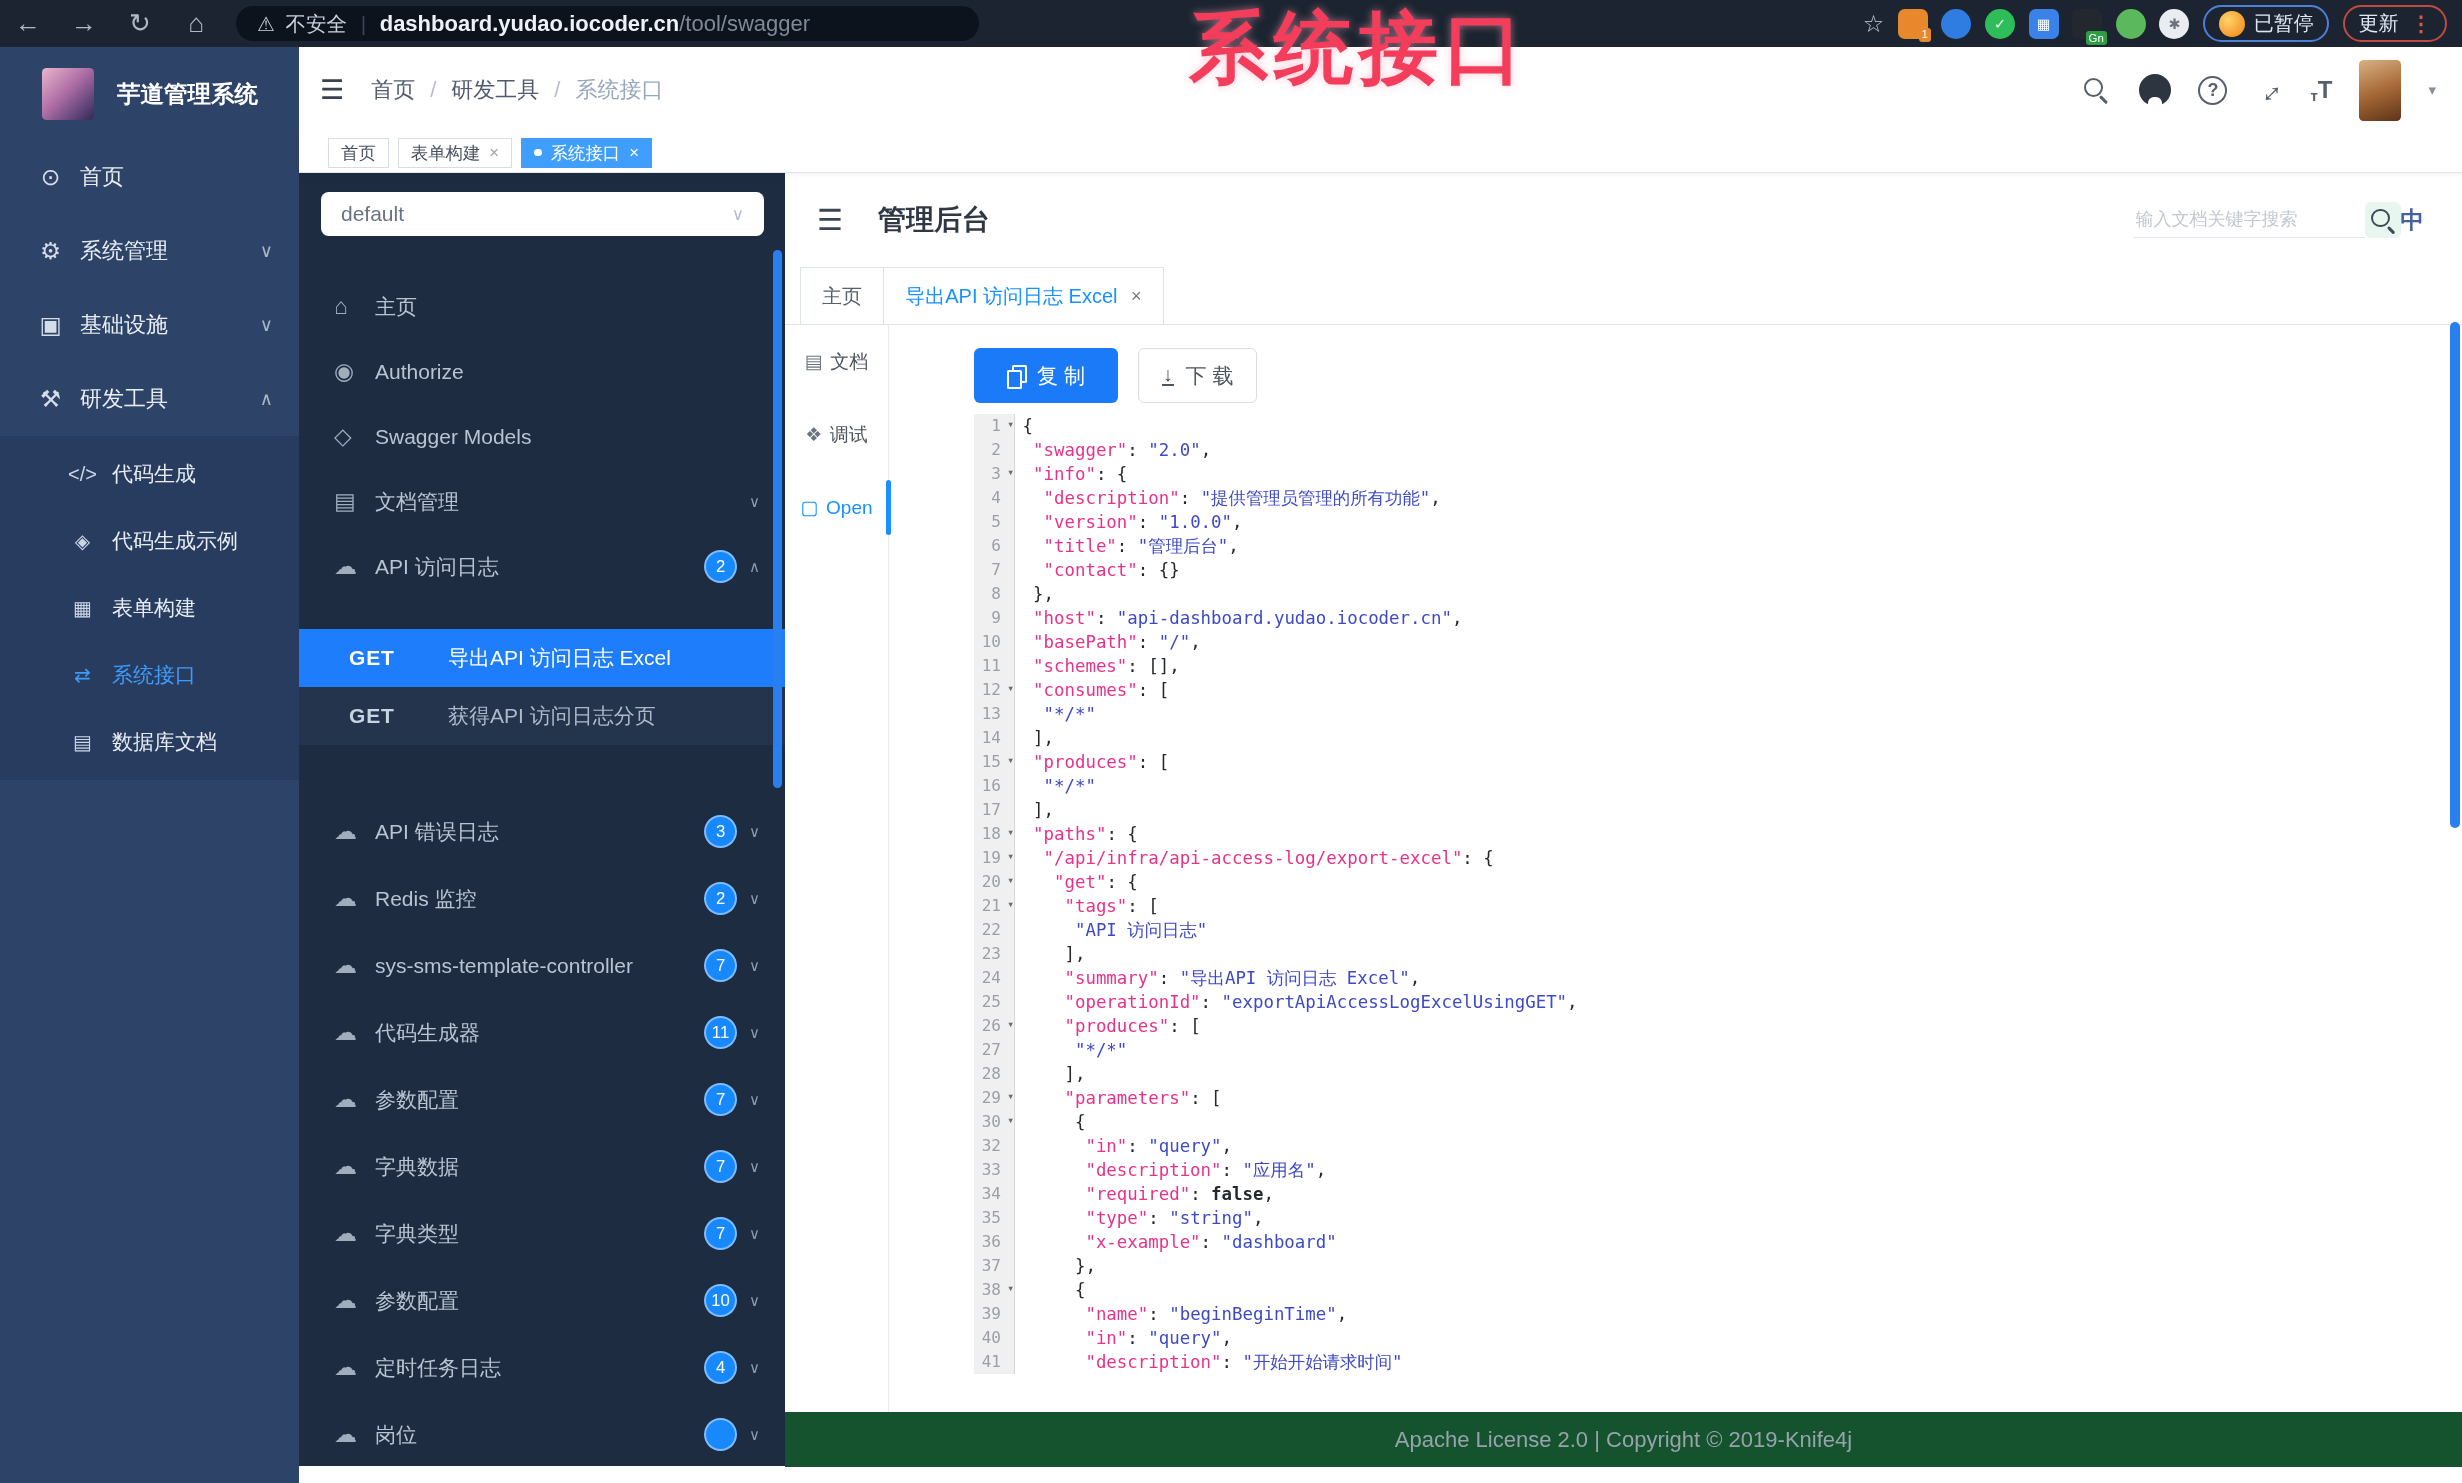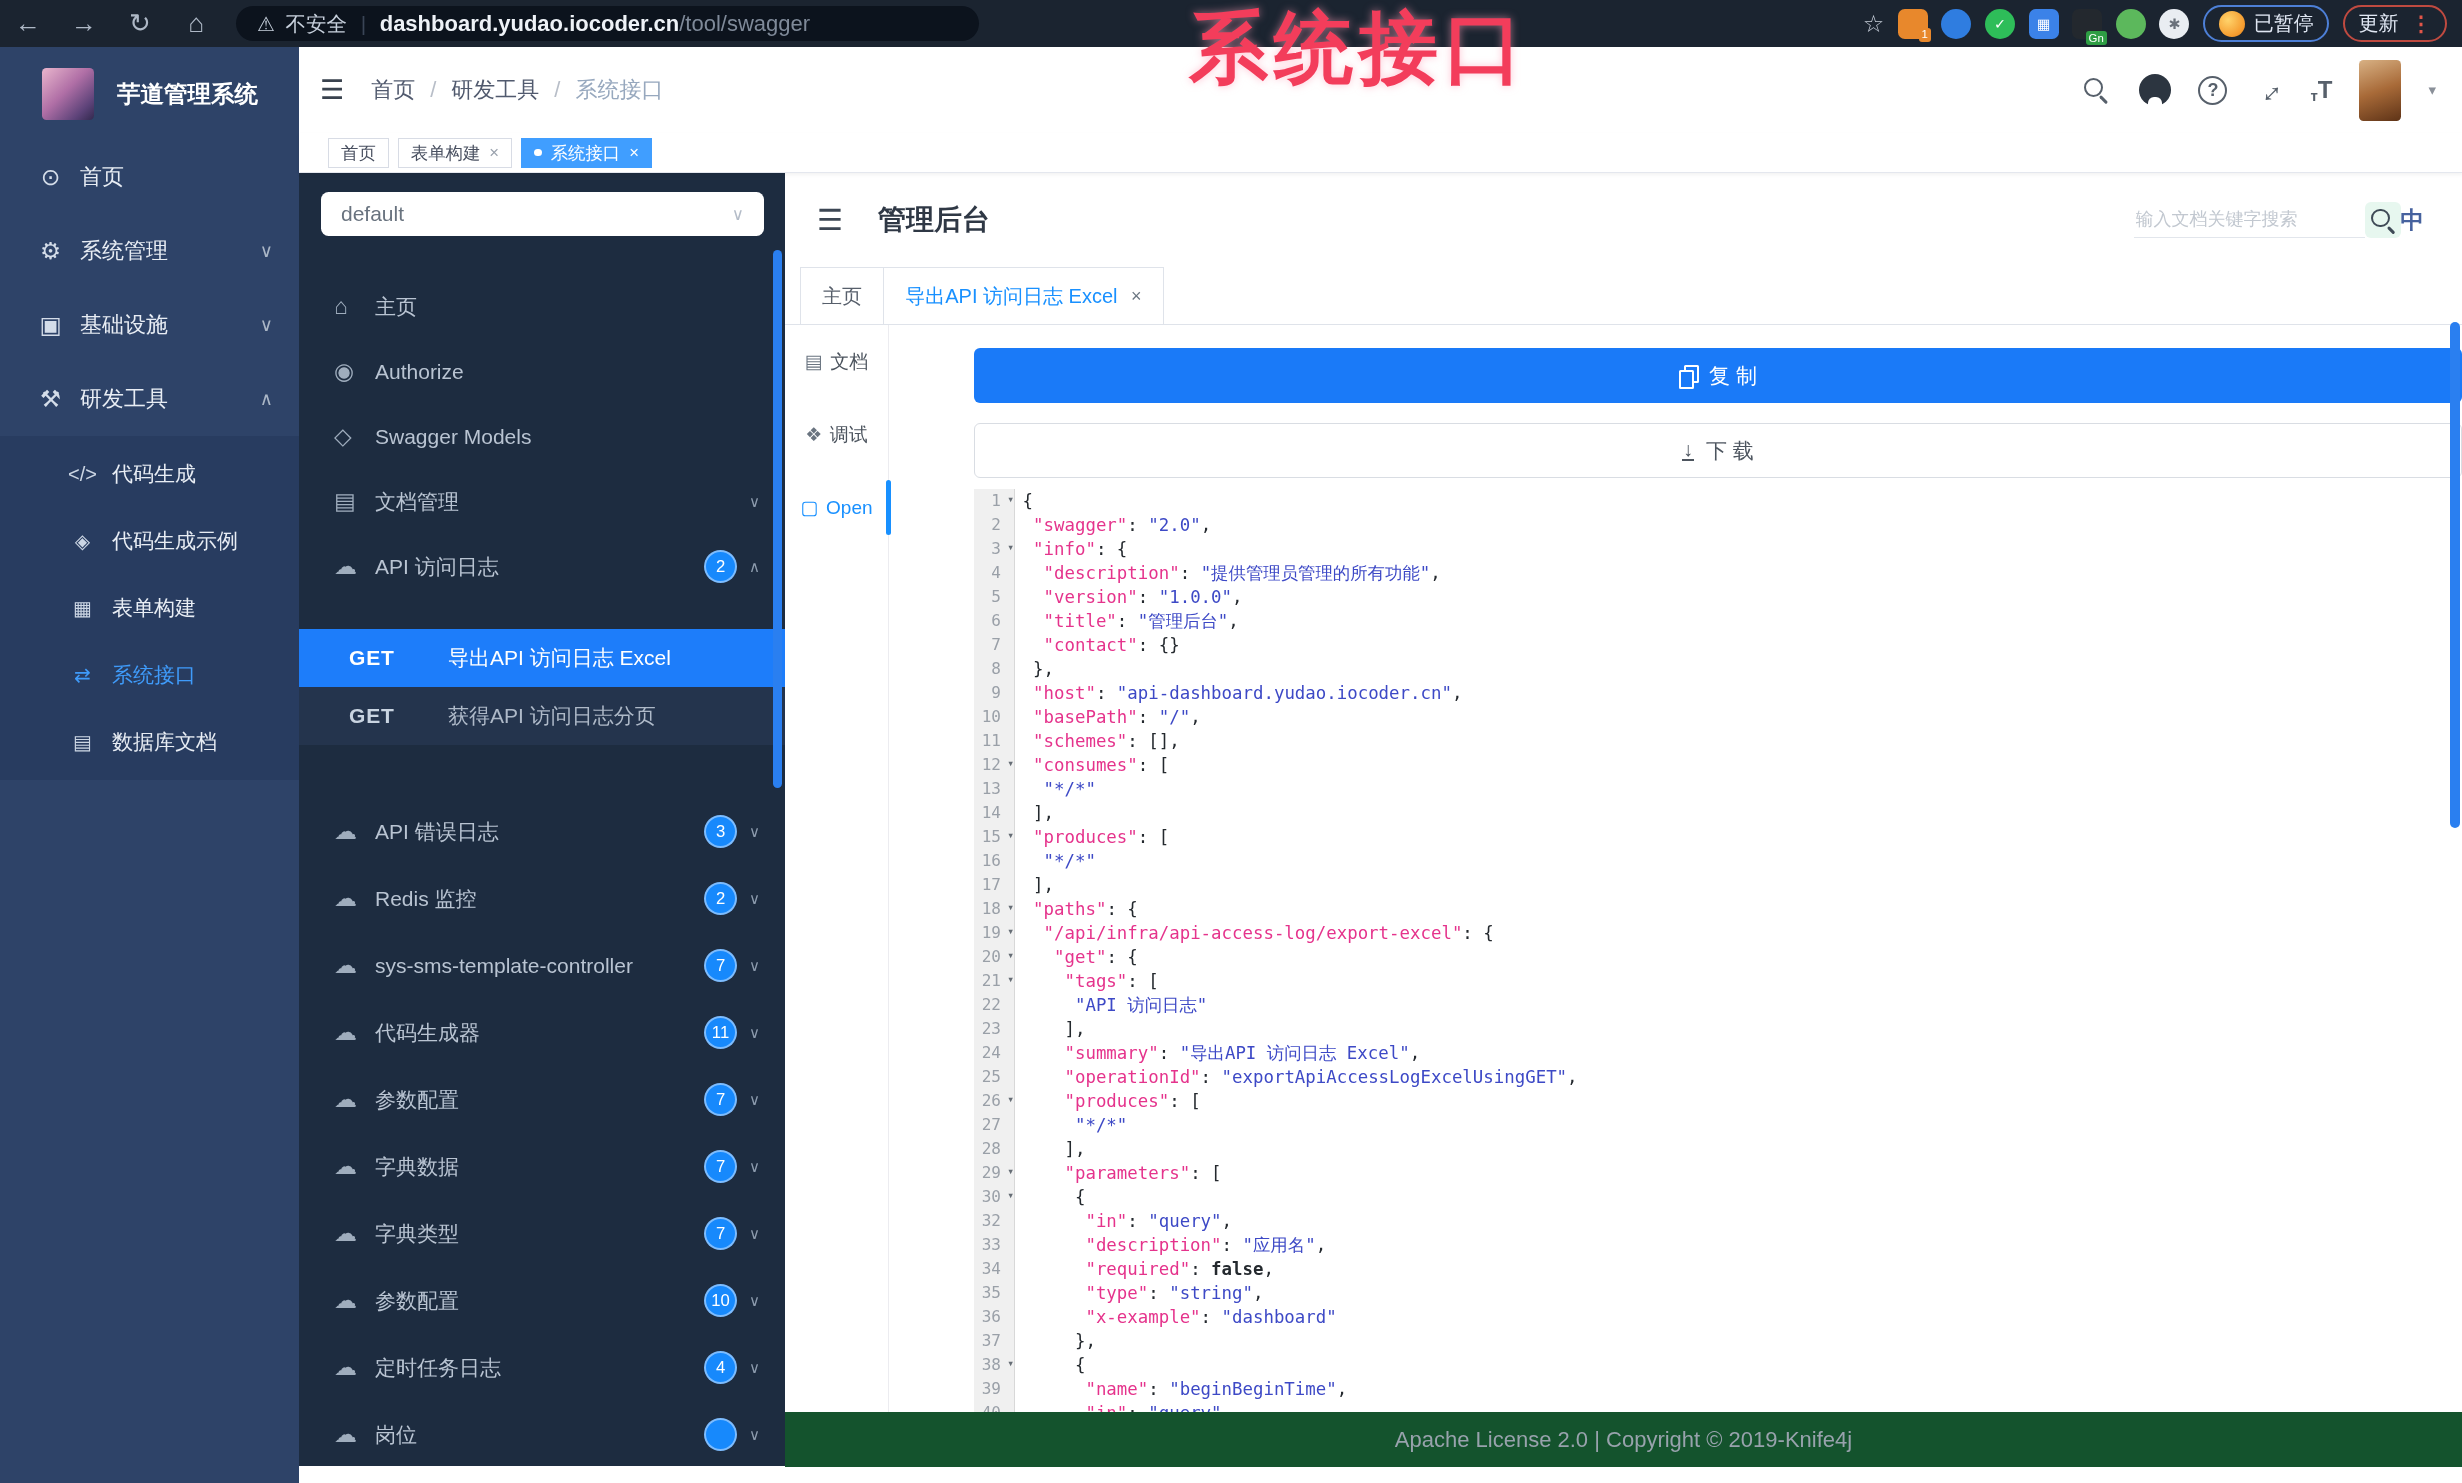--- a/index.html
+++ b/index.html
@@ -113,21 +113,21 @@
 
   .doc-body{position:relative;height:1087px;}
   .side-strip{position:absolute;left:0;top:0;width:104px;height:100%;border-right:0.8px solid #ececf0;box-sizing:border-box;}
   .stab{display:flex;align-items:center;justify-content:center;gap:7.6px;height:73px;font-size:19px;color:#4c545e;position:relative;cursor:pointer;}
   .stab .ic{font-size:19px;color:#6a7480;}
   .stab.active{color:#1890ff;}
   .stab.active .ic{color:#1890ff;}
   .stab.active::after{content:"";position:absolute;right:-3px;top:9px;bottom:9px;width:5.3px;background:#1890ff;border-radius:3px;}
 
   .editor-col{position:absolute;left:104px;top:0;right:0;height:100%;overflow:hidden;}
-  .btn-row{display:flex;gap:20px;margin:23px 0 0 85px;flex-direction:column;}
+  .btn-row{display:flex;gap:20px;margin:23px 0 0 85px;}
   .btn{height:55px;display:flex;align-items:center;justify-content:center;font-size:21px;border-radius:6px;padding:0 23px;gap:12px;cursor:pointer;box-sizing:border-box;}
   .btn.copy{background:#1a7af8;color:#fff;min-width:144px;}
   .cpico{position:relative;width:18px;height:21px;}
   .cpico::before{content:"";position:absolute;left:4.5px;top:0;width:11.4px;height:14.4px;border:2.3px solid #fff;border-radius:1.5px;}
   .cpico::after{content:"";position:absolute;left:0;top:5.3px;width:11.4px;height:14.4px;border:2.3px solid #fff;border-radius:1.5px;background:#1a7af8;}
   .btn.dl{background:#fff;border:0.8px solid #d9dde3;color:#4d555f;min-width:114px;}
   .dlico{font-size:20px;color:#4d555f;border-bottom:2.3px solid #4d555f;line-height:18px;padding:0 0.8px 0.8px;}
 
   .editor{margin:10.6px 0 0 85px;font-family:"DejaVu Sans Mono","Liberation Mono",monospace;font-size:17.4px;line-height:24px;}
   .cl{display:flex;}

